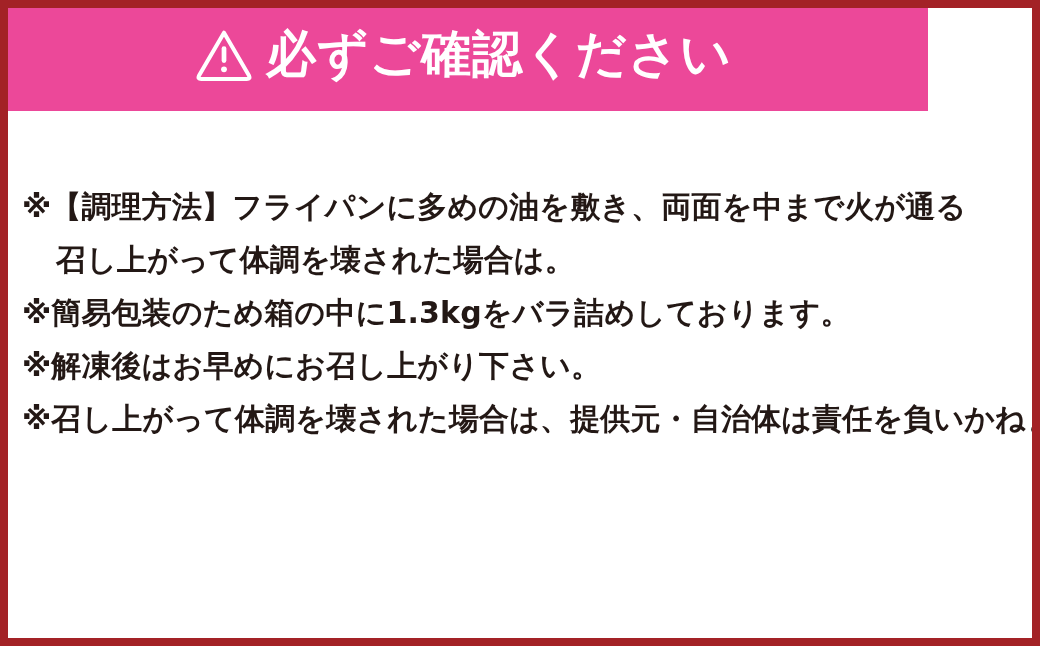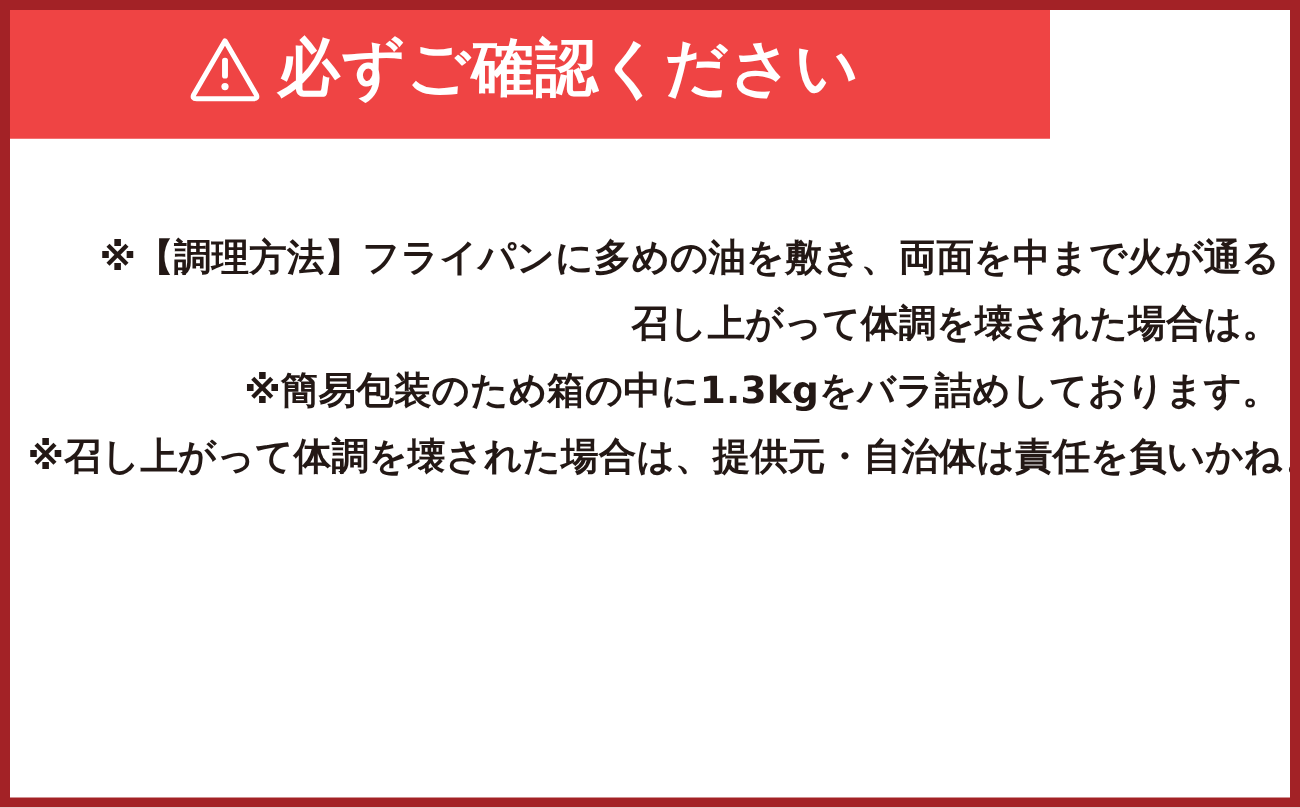--- a/index.html
+++ b/index.html
@@ -20,24 +20,24 @@
     background: #ffffff;
     border: 8px solid #a32226;
     overflow: hidden;
   }
 
   
   .notice-header {
     position: absolute;
     top: -8px;
     left: -8px;
-    width: 840px;
+    width: 928px;
     height: 111px;
     box-sizing: border-box;
-    background: #ef4444;
+    background: #ec4899;
     display: flex;
     align-items: center;
     justify-content: center;
     gap: 14px;
     padding-bottom: 4px;
   }
 
   .warning-icon {
     display: block;
     width: 56px;
@@ -65,21 +65,20 @@
   }
 
   .notice-line {
     color: #231815;
     font-size: 30px;
     font-weight: bold;
     line-height: 53px;
     letter-spacing: 0.005em;
     white-space: nowrap;
     font-family: "DejaVu Sans", "Liberation Sans", sans-serif;
-    text-align: right;
   }
 
   .notice-line.indented {
     padding-left: 34px;
   }
 </style>
 </head>
 <body>
 
 <div class="notice-card">
@@ -92,16 +91,17 @@
         <circle cx="32" cy="48.3" r="3.3" fill="#ffffff"></circle>
       </svg>
     </span>
     <span class="notice-header-title">必ずご確認ください</span>
   </div>
 
   <div class="notice-body">
     <div class="notice-line">※【調理方法】フライパンに多めの油を敷き、両面を中まで火が通る</div>
     <div class="notice-line indented">召し上がって体調を壊された場合は。</div>
     <div class="notice-line">※簡易包装のため箱の中に1.3kgをバラ詰めしております。</div>
+    <div class="notice-line">※解凍後はお早めにお召し上がり下さい。</div>
     <div class="notice-line">※召し上がって体調を壊された場合は、提供元・自治体は責任を負いかねます。</div>
   </div>
 
 </div>
 
 </body></html>

